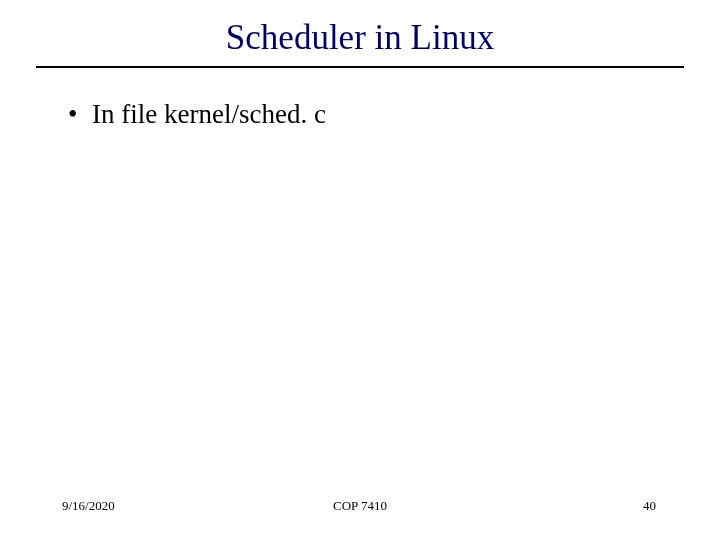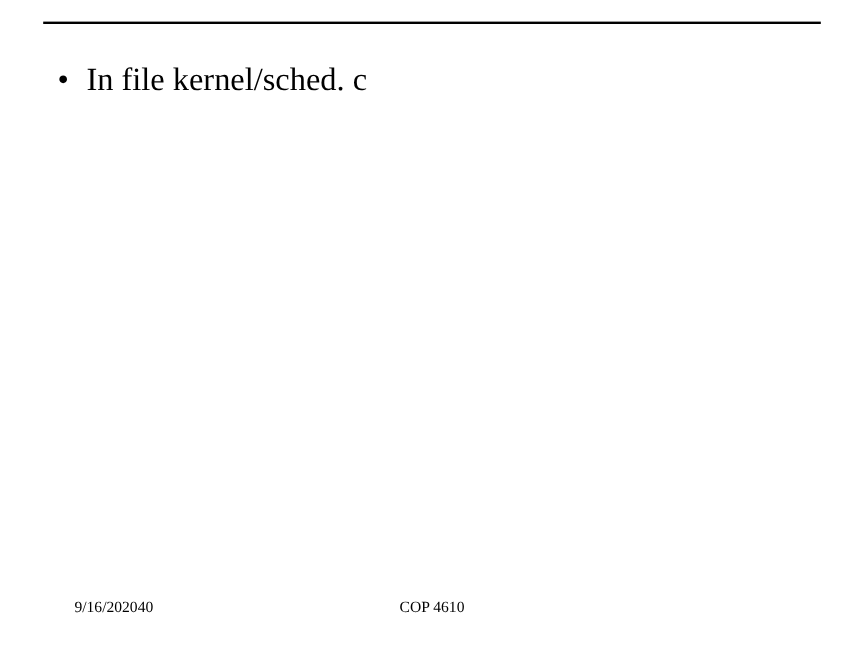--- a/index.html
+++ b/index.html
@@ -28,20 +28,21 @@
       font-weight: normal;
       margin-bottom: 8px;
     }
     .divider {
       border: none;
       border-top: 2px solid #000;
       margin: 0 36px;
     }
     .content {
       padding: 28px 44px 0 44px;
+      margin-left: 20px;
     }
     .bullet-list {
       list-style: none;
     }
     .bullet-item {
       font-size: 27px;
       color: #000;
       line-height: 1.4;
       position: relative;
       padding-left: 28px;
@@ -54,37 +55,39 @@
     }
     .footer {
       position: absolute;
       bottom: 26px;
       left: 0;
       width: 100%;
       padding: 0 64px 0 62px;
       font-size: 13px;
       color: #000;
       display: flex;
+      justify-content: space-between;
       align-items: center;
       font-family: 'Times New Roman', Times, serif;
     }
     .footer-center {
       position: absolute;
       left: 50%;
       transform: translateX(-50%);
     }
   </style>
 </head>
 <body>
 
 <div class="slide">
+  <h1 class="title">Scheduler in Linux</h1>
   <hr class="divider">
   <div class="content">
     <ul class="bullet-list">
       <li class="bullet-item">In file kernel/sched. c</li>
     </ul>
   </div>
   <div class="footer">
     <span>9/16/2020</span>
-    <span class="footer-center">COP 4610</span>
+    <span class="footer-center">COP 7410</span>
     <span>40</span>
   </div>
 </div>
 
 </body></html>

